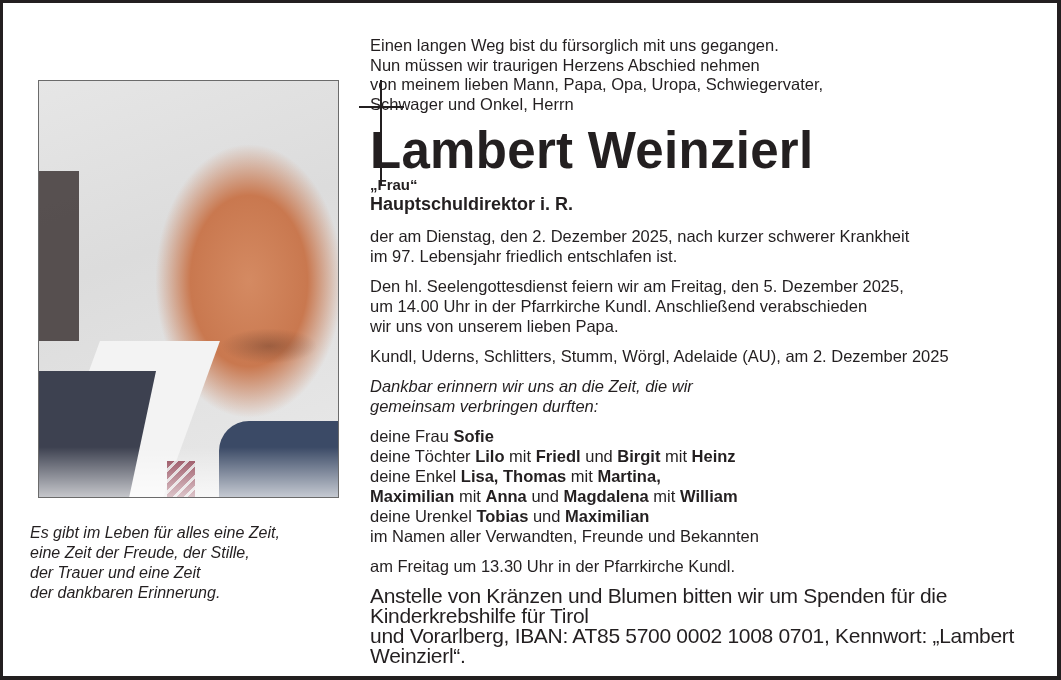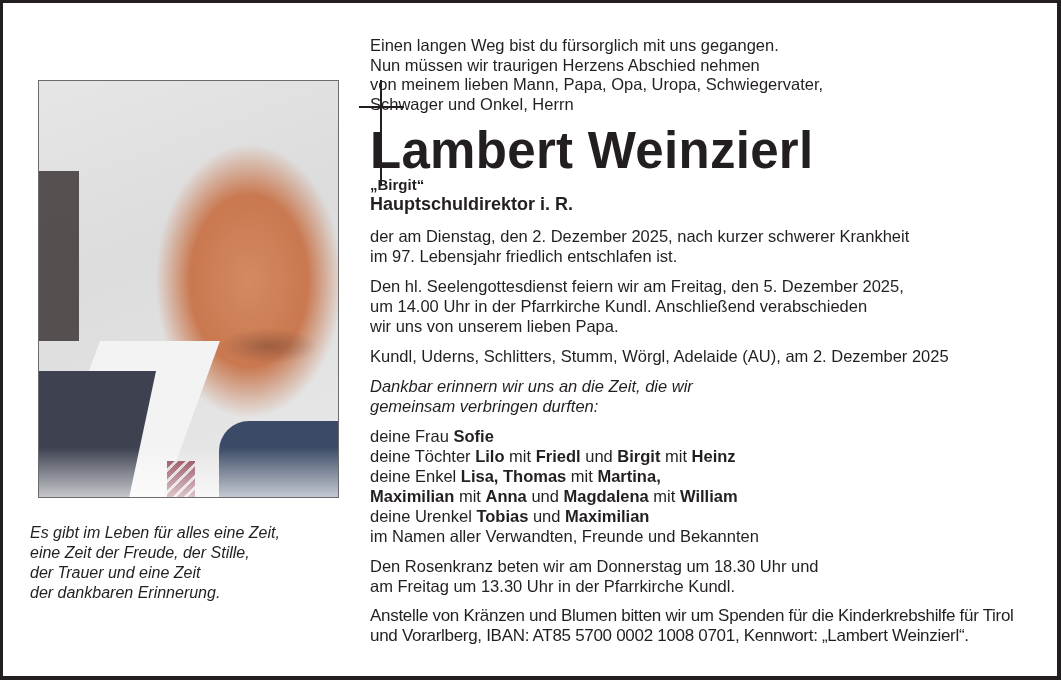--- a/index.html
+++ b/index.html
@@ -21,21 +21,21 @@
   .main { position:absolute; left:370px; top:36px; width:660px; font-size:16.5px; line-height:20px; }
   .main p { margin:0; }
   .intro p { line-height:19.5px; }
   .name { font-size:51px; line-height:46px; font-weight:bold; margin-top:14px !important; letter-spacing:0.3px; }
   .nick { font-size:15px; font-weight:bold; line-height:18px; margin-top:2px !important; }
   .title { font-size:18px; font-weight:bold; line-height:20px; }
   .gap { height:12px; }
   .gap2 { height:10px; }
   .ital { font-style:italic; }
   b { font-weight:bold; }
-  .donate { font-size:17px; letter-spacing:-0.3px; }
+  .donate { font-size:21px; letter-spacing:-0.3px; }
   .quote { position:absolute; left:30px; top:523px; width:320px; text-align:left; font-style:italic; font-size:16px; line-height:20px; }
   .quote p { margin:0; }
 </style>
 </head>
 <body>
 
 <div class="frame"></div>
 
 <div class="photo" title="Portrait of Lambert Weinzierl">
   <div class="window"></div>
@@ -52,21 +52,21 @@
 </div>
 
 <div class="main">
   <div class="intro">
     <p>Einen langen Weg bist du fürsorglich mit uns gegangen.</p>
     <p>Nun müssen wir traurigen Herzens Abschied nehmen</p>
     <p>von meinem lieben Mann, Papa, Opa, Uropa, Schwiegervater,</p>
     <p>Schwager und Onkel, Herrn</p>
   </div>
   <p class="name">Lambert Weinzierl</p>
-  <p class="nick">„Birgit“</p>
+  <p class="nick">„Frau“</p>
   <p class="title">Hauptschuldirektor i. R.</p>
   <div class="gap"></div>
   <p>der am Dienstag, den 2. Dezember 2025, nach kurzer schwerer Krankheit</p>
   <p>im 97. Lebensjahr friedlich entschlafen ist.</p>
   <div class="gap2"></div>
   <p>Den hl. Seelengottesdienst feiern wir am Freitag, den 5. Dezember 2025,</p>
   <p>um 14.00 Uhr in der Pfarrkirche Kundl. Anschließend verabschieden</p>
   <p>wir uns von unserem lieben Papa.</p>
   <div class="gap2"></div>
   <p>Kundl, Uderns, Schlitters, Stumm, Wörgl, Adelaide (AU), am 2. Dezember 2025</p>
@@ -74,21 +74,20 @@
   <p class="ital">Dankbar erinnern wir uns an die Zeit, die wir</p>
   <p class="ital">gemeinsam verbringen durften:</p>
   <div class="gap2"></div>
   <p><span>deine Frau </span><b>Sofie</b></p>
   <p><span>deine Töchter </span><b>Lilo</b><span> mit </span><b>Friedl</b><span> und </span><b>Birgit</b><span> mit </span><b>Heinz</b></p>
   <p><span>deine Enkel </span><b>Lisa, Thomas</b><span> mit </span><b>Martina,</b></p>
   <p><b>Maximilian</b><span> mit </span><b>Anna</b><span> und </span><b>Magdalena</b><span> mit </span><b>William</b></p>
   <p><span>deine Urenkel </span><b>Tobias</b><span> und </span><b>Maximilian</b></p>
   <p>im Namen aller Verwandten, Freunde und Bekannten</p>
   <div class="gap2"></div>
-  <p>Den Rosenkranz beten wir am Donnerstag um 18.30 Uhr und</p>
   <p>am Freitag um 13.30 Uhr in der Pfarrkirche Kundl.</p>
   <div class="gap2"></div>
   <p class="donate">Anstelle von Kränzen und Blumen bitten wir um Spenden für die Kinderkrebshilfe für Tirol</p>
   <p class="donate">und Vorarlberg, IBAN: AT85 5700 0002 1008 0701, Kennwort: „Lambert Weinzierl“.</p>
 </div>
 
 <div class="quote">
   <p>Es gibt im Leben für alles eine Zeit,</p>
   <p>eine Zeit der Freude, der Stille,</p>
   <p>der Trauer und eine Zeit</p>

